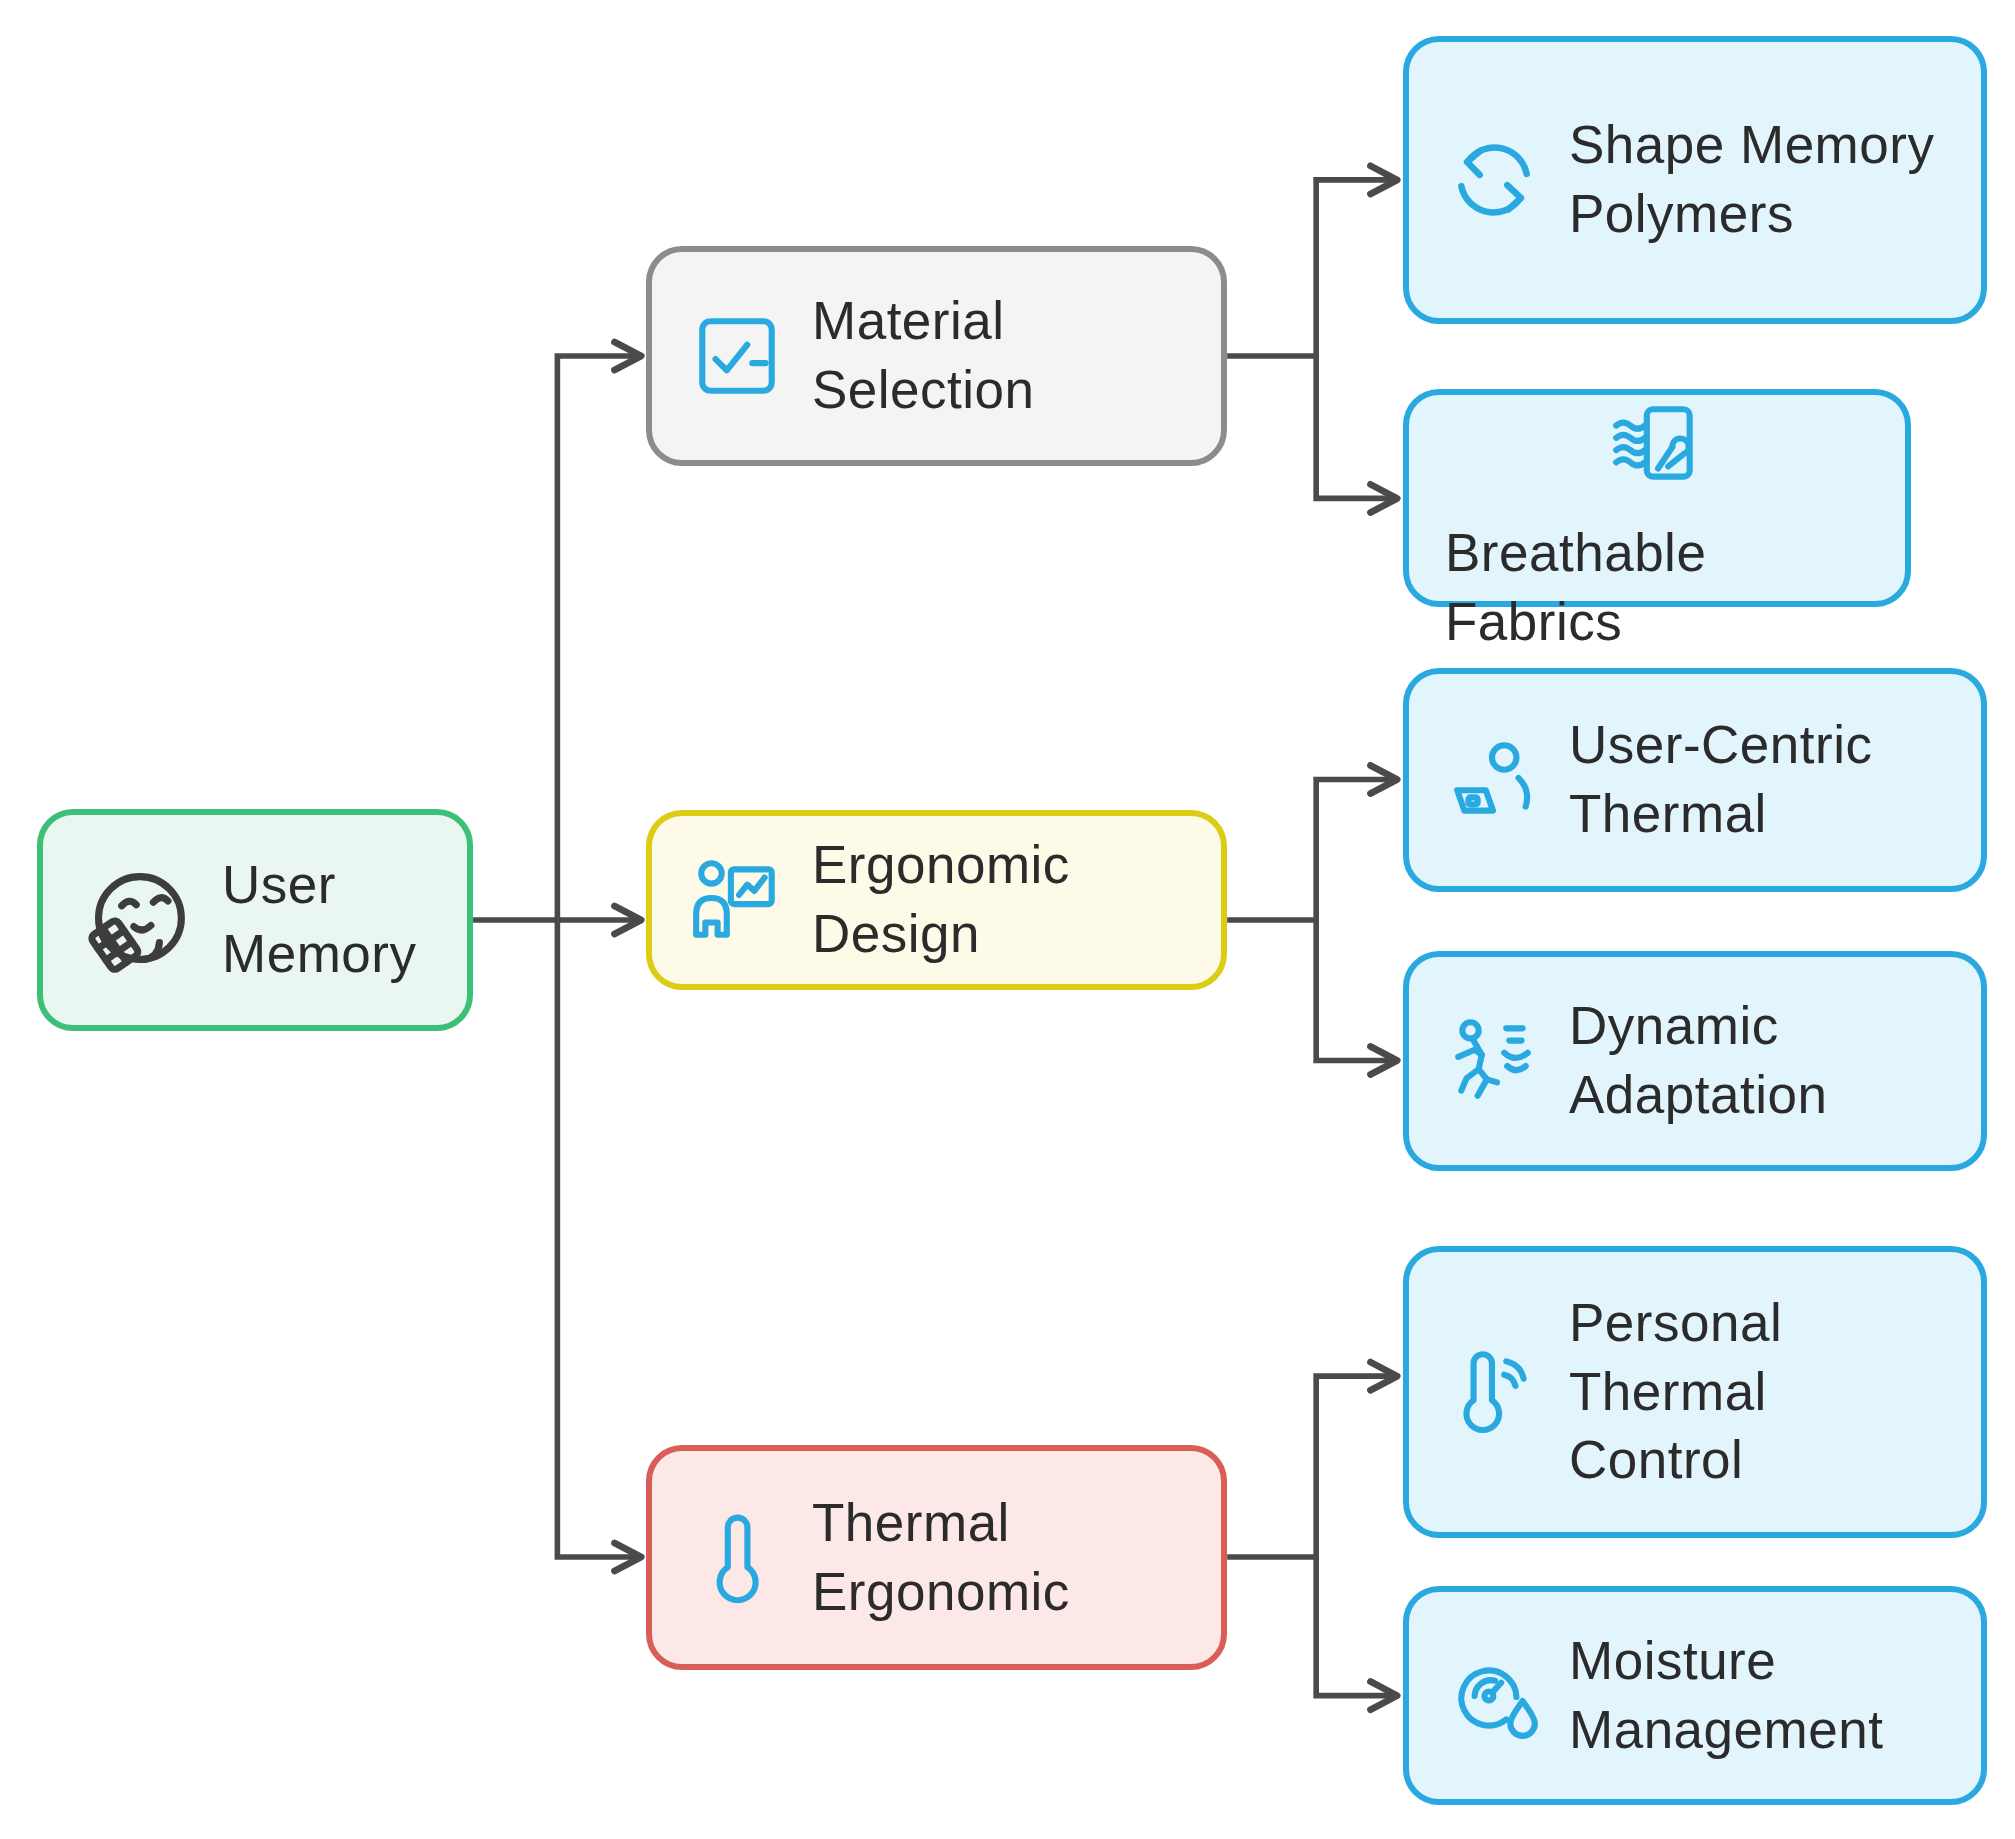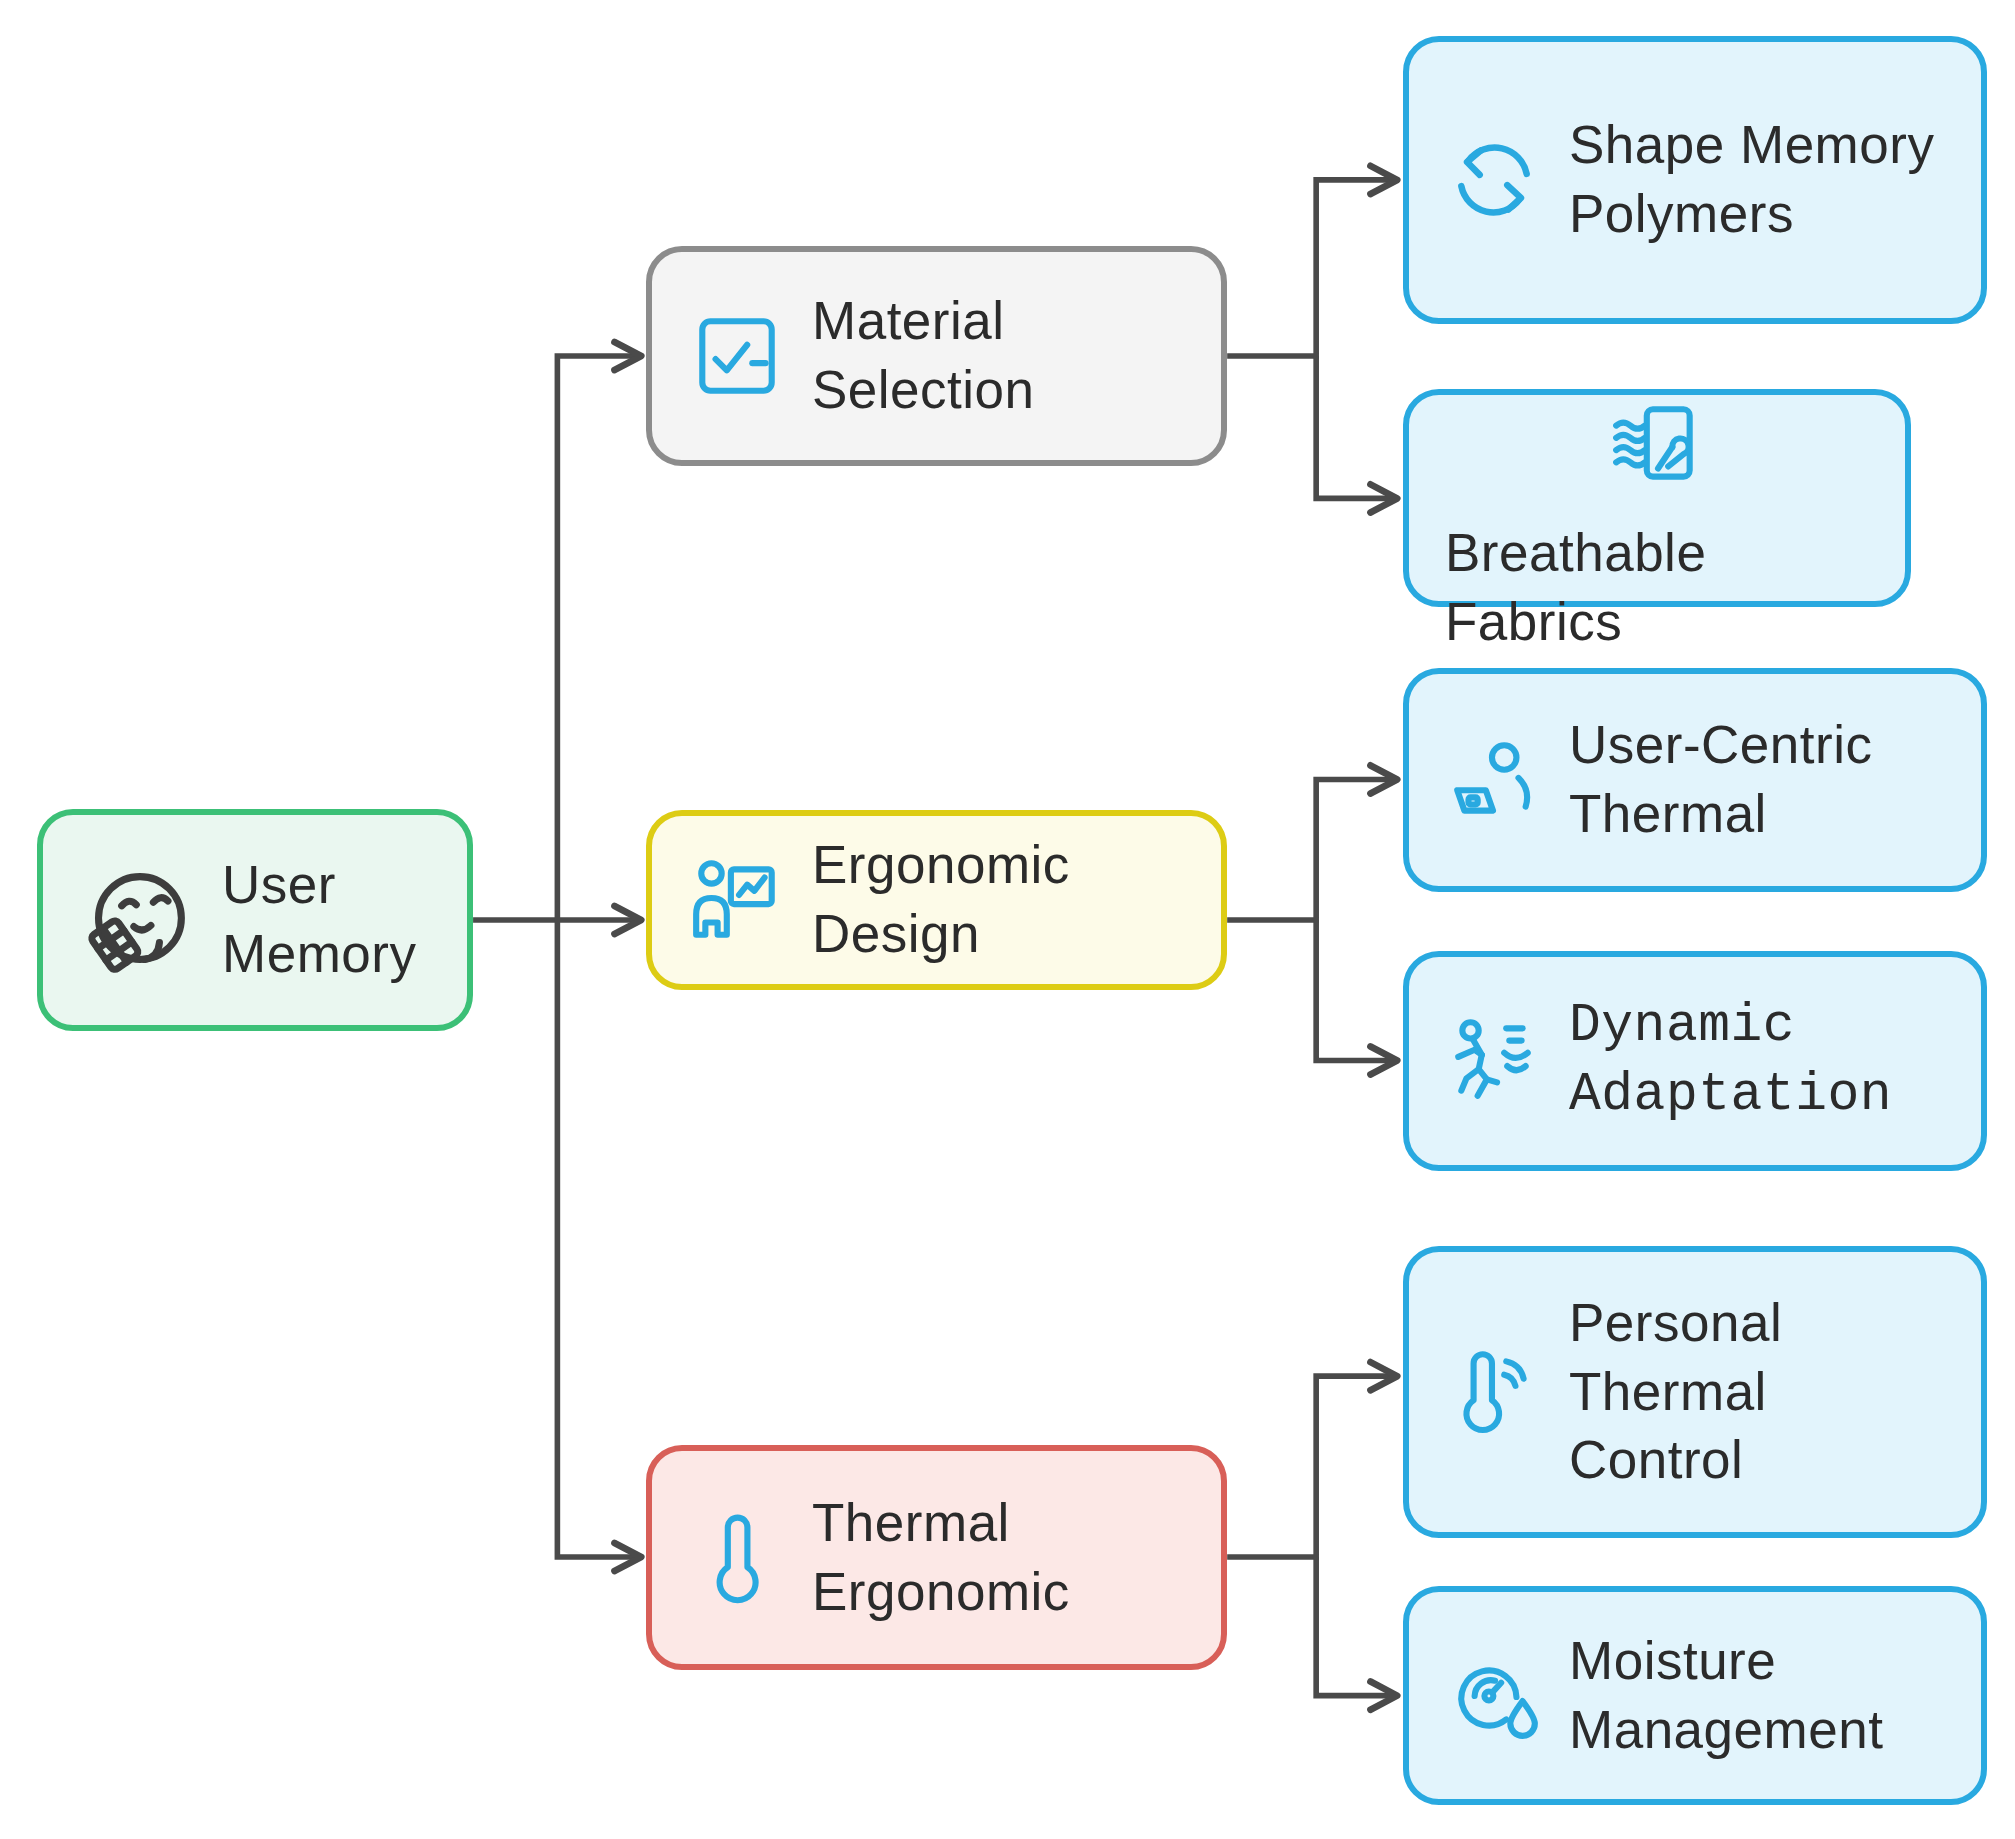--- a/index.html
+++ b/index.html
@@ -163,21 +163,21 @@
       <svg width="98" height="98" viewBox="0 0 48 48" fill="none" stroke="currentColor" stroke-width="3" stroke-linecap="round" stroke-linejoin="round">
         <circle cx="29" cy="13" r="6"></circle>
         <path d="M36 23 q6 6 3.5 14"></path>
         <path d="M6 29 h14 l3.5 10 h-14 Z"></path>
         <rect x="11.5" y="32.5" width="4.5" height="3.5" rx="1"></rect>
       </svg>
     </span>
     <span class="label">User-Centric Thermal</span>
   </div>
 
-  <div class="node" id="n-dynamic" style="background: rgb(226, 244, 252); border-color: rgb(41, 169, 224); font-family: Liberation Mono, monospace;">
+  <div class="node" id="n-dynamic" style="background: rgb(226, 244, 252); border-color: rgb(41, 169, 224);">
     <span class="icon">
       <svg width="98" height="98" viewBox="0 0 48 48" fill="none" stroke="currentColor" stroke-width="3" stroke-linecap="round" stroke-linejoin="round">
         <circle cx="12.5" cy="9" r="4"></circle>
         <path d="M14 14 l4 7"></path>
         <path d="M6.5 22 l8 -3.5 l3.5 2.5"></path>
         <path d="M18 21 l-1.5 7 l4 5 l-4.5 8"></path>
         <path d="M16.5 28 l-6 4.5 l-2.5 6"></path>
         <path d="M20.5 33 l5 1.5"></path>
         <line x1="30" y1="8" x2="38" y2="8"></line>
         <line x1="31.5" y1="14" x2="37.5" y2="14"></line>

